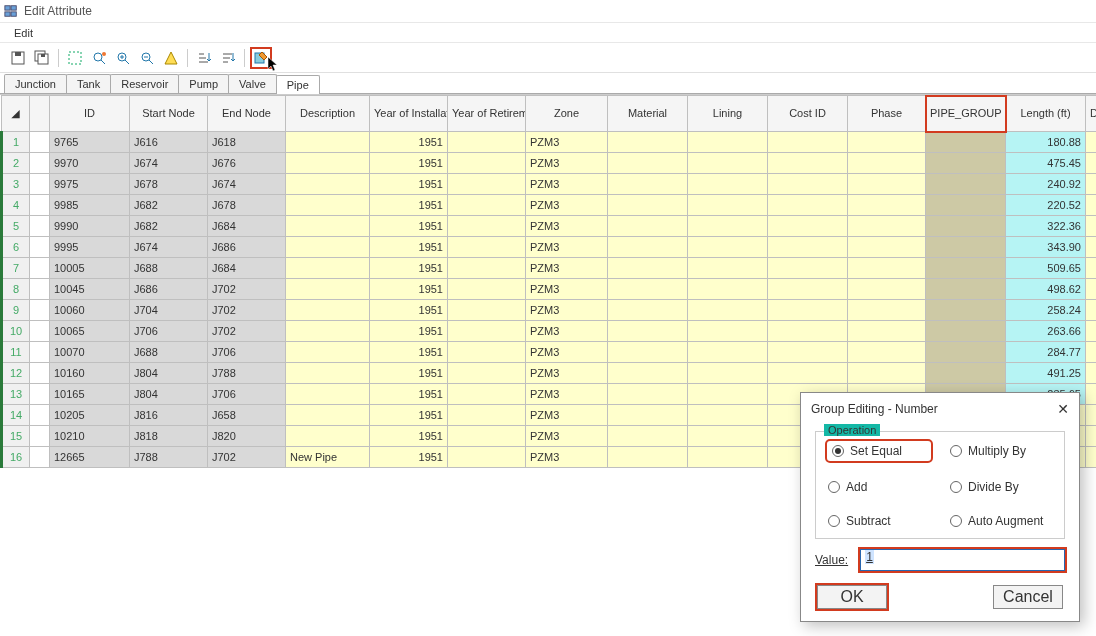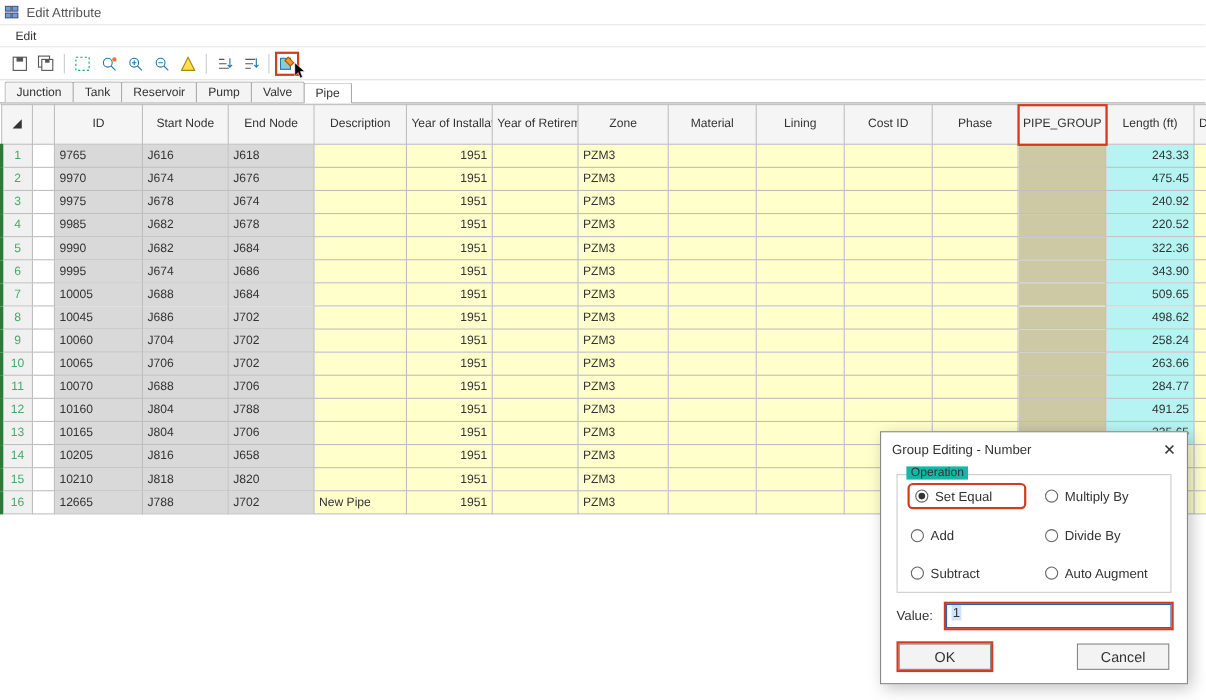--- a/index.html
+++ b/index.html
@@ -186,41 +186,41 @@
 }
 .radio.checked::after {
   content: ""; width: 6px; height: 6px; background: #333; border-radius: 50%;
 }
 .radio-highlight {
   outline: 2px solid #d23b1f;
   outline-offset: 1px;
   padding: 2px 4px;
   border-radius: 2px;
 }
-.value-row { display:flex; align-items:center; gap:12px; margin: 8px 0 14px; }
+.value-row { display:flex; align-items:center; gap:12px; margin: 8px 0 14px; text-decoration: underline; }
 .value-input {
   border: 1px solid #2766b0;
   outline: 2px solid #d23b1f;
   outline-offset: 0;
   height: 22px;
   flex: 1;
   padding: 0 4px;
   font-size: 12px;
 }
 .value-input span {
   background: #cfe4ff;
   padding: 0 1px;
 }
 .btn-row { display:flex; justify-content: space-between; padding: 0 2px; }
 .dbtn {
-  width: 84px; height: 24px;
+  width: 70px; height: 24px;
   border: 1px solid #888;
   background: #f3f3f3;
   display:flex; align-items:center; justify-content:center;
-  font-size: 13px;
+  font-size: 16px;
 }
 .dbtn.ok { outline: 2px solid #d23b1f; outline-offset: 0; }
 </style>
 </head>
 <body>
 
 <div class="titlebar">
   <span class="win-icon">
     <svg viewBox="0 0 16 16">
         <rect x="1" y="2" width="6" height="5" fill="#6aa0d8" stroke="#446"></rect>
@@ -370,21 +370,21 @@
           <td class="gray">J618</td>
           <td class="yel"></td>
           <td class="yel r">1951</td>
           <td class="yel"></td>
           <td class="yel">PZM3</td>
           <td class="yel"></td>
           <td class="yel"></td>
           <td class="yel"></td>
           <td class="yel"></td>
           <td class="grn"></td>
-          <td class="cyan">243.33</td>
+          <td class="cyan">180.88</td>
           <td class="yel"></td>
         </tr>
         <tr>
           <td class="rh">2</td>
           <td class="selcell"></td>
           <td class="gray">9970</td>
           <td class="gray">J674</td>
           <td class="gray">J676</td>
           <td class="yel"></td>
           <td class="yel r">1951</td>

